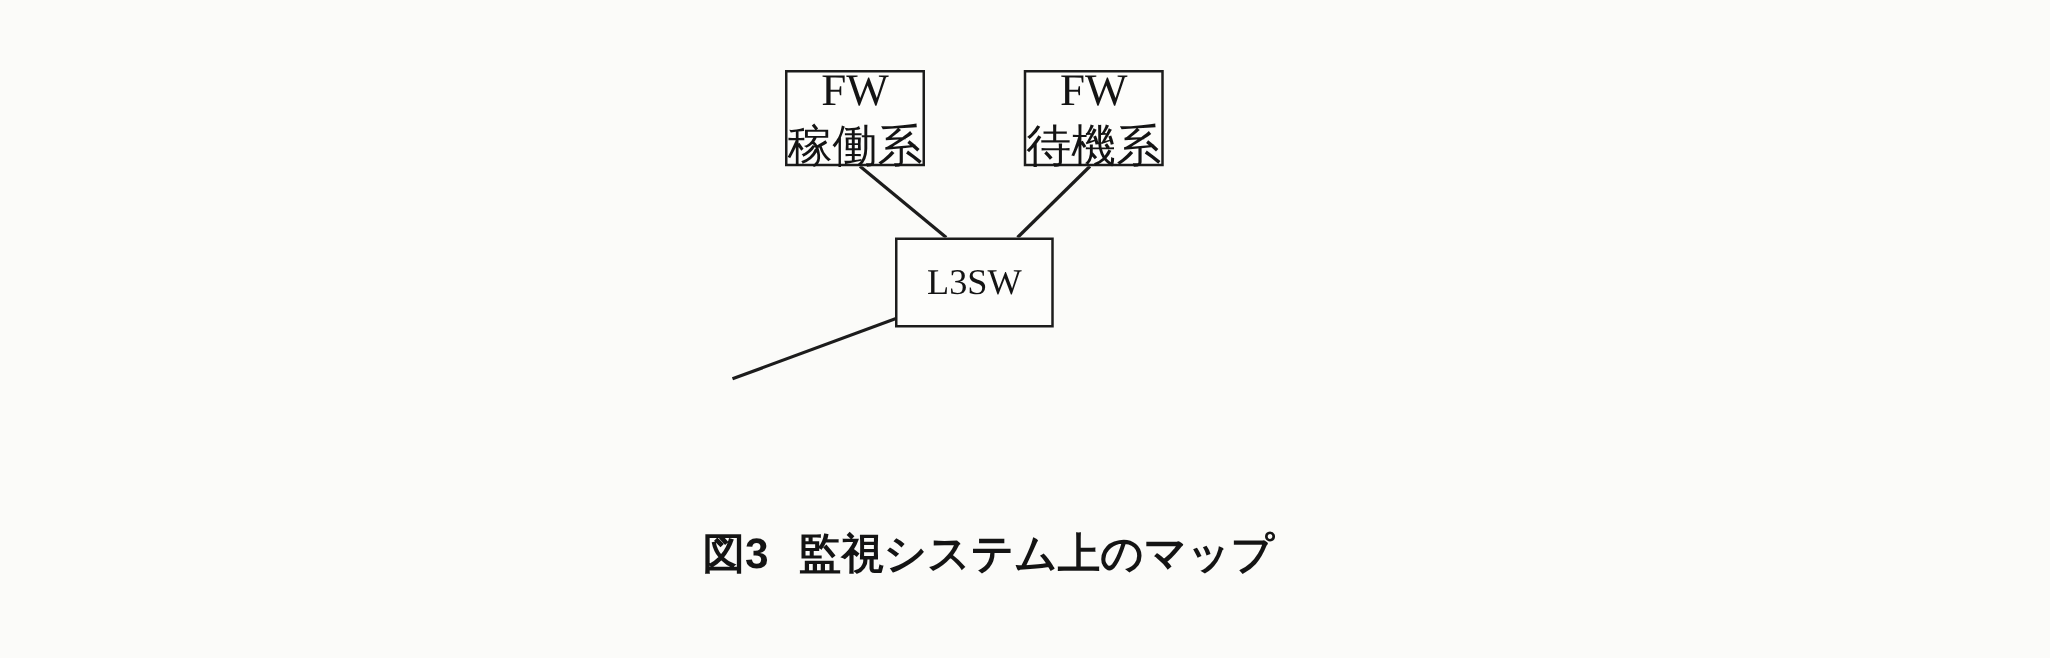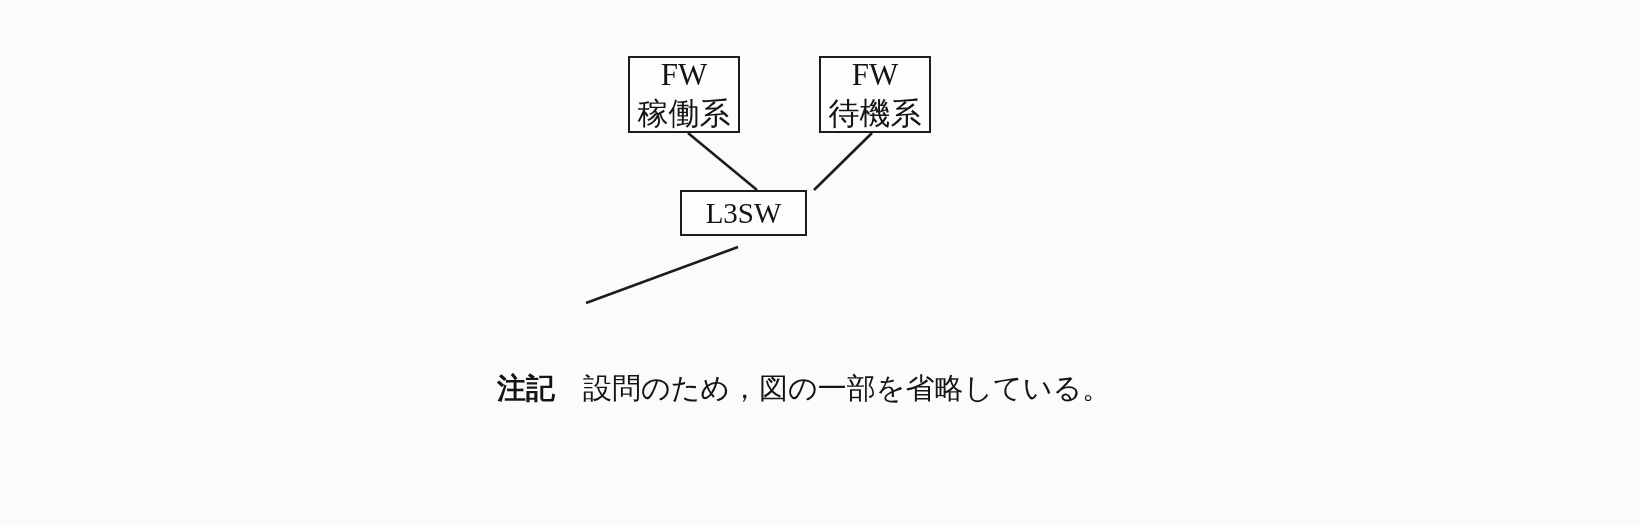--- a/index.html
+++ b/index.html
@@ -28,26 +28,26 @@
     display: flex;
     flex-direction: column;
     align-items: center;
     justify-content: center;
     text-align: center;
     box-sizing: border-box;
   }
   .node .ln {
     display: block;
     line-height: 1.25;
-    font-size: 31px;
+    font-size: 36px;
   }
 
   #fw-active  { left: 628px; top: 56px;  width: 112px; height: 77px; }
   #fw-standby { left: 819px; top: 56px;  width: 112px; height: 77px; }
-  #l3sw       { left: 680px; top: 190px; width: 127px; height: 46px; }
+  #l3sw       { left: 716px; top: 190px; width: 127px; height: 72px; }
   #l2sw       { left: 514px; top: 303px; width: 121px; height: 55px; }
   #l3sw .ln, #l2sw .ln { font-size: 29px; }
 
   .note {
     position: absolute;
     left: 497px;
     top: 369px;
     font-size: 29px;
     white-space: nowrap;
   }
@@ -87,18 +87,18 @@
   <div class="node" id="fw-standby">
     <span class="ln">FW</span>
     <span class="ln">待機系</span>
   </div>
 
   <div class="node" id="l3sw">
     <span class="ln">L3SW</span>
   </div>
 
 
-  <div class="note">
-    <span class="lbl">注記</span><span>設問のため，図の一部を省略している。</span>
+
+  <div class="caption">
+    <span class="pre">図3</span><span>監視システム上のマップ</span>
   </div>
-
 
 </div>
 
 </body></html>

